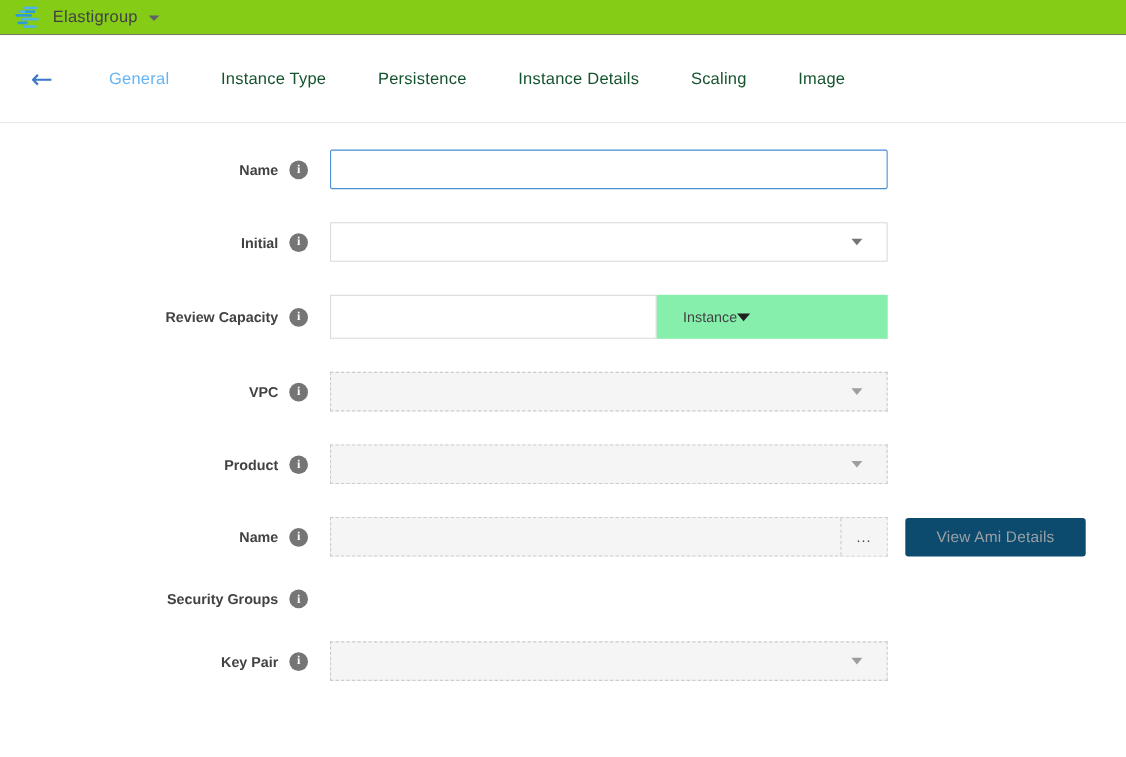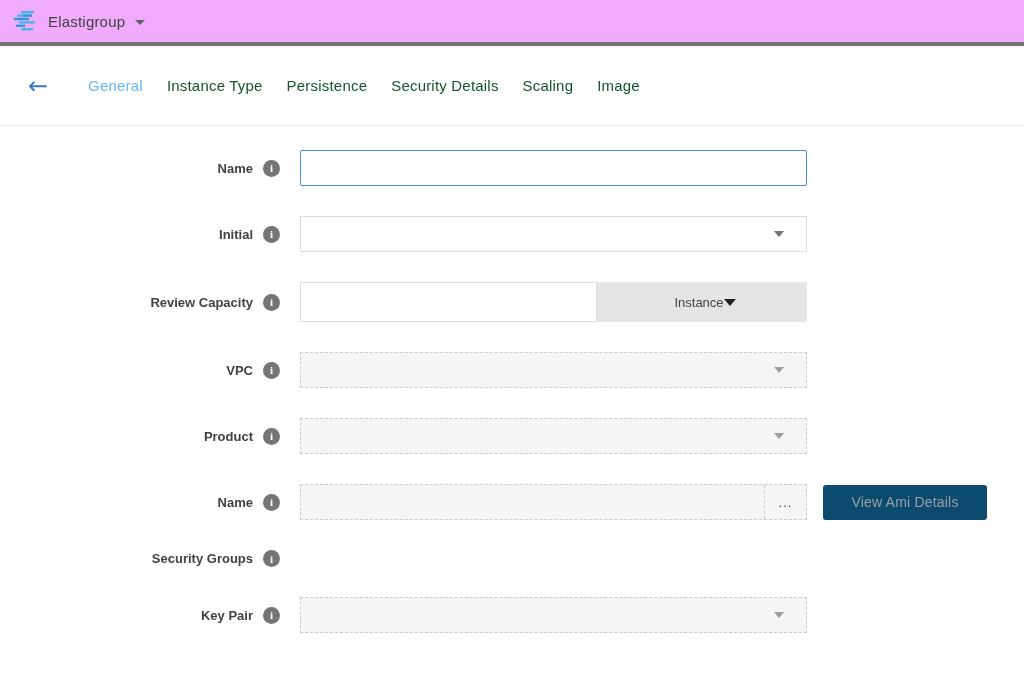--- a/index.html
+++ b/index.html
@@ -1,33 +1,33 @@
 <!DOCTYPE html>
 <html><head>
 <meta charset="utf-8">
 <style>
   * { margin:0; padding:0; box-sizing:border-box; }
   html,body { width:1024px; height:688px; background:#ffffff;
               font-family:"Liberation Sans", sans-serif; color:#424242; overflow:hidden; }
 
   
-  .topbar { height:46px; display:flex; align-items:center; padding-left:14px;
-            border-bottom:4px solid #737373; background:#f0abfc; }
+  .topbar { height:32px; display:flex; align-items:center; padding-left:14px;
+            border-bottom:1px solid #737373; background:#84cc16; }
   .logo { width:26px; height:22px; display:inline-flex; align-items:center; }
   .app-name { font-size:15px; color:#424242; margin-left:8px; letter-spacing:.2px; }
   .topbar-caret { width:0; height:0; margin-left:10px; margin-top:2px;
                   border-left:5px solid transparent; border-right:5px solid transparent;
                   border-top:5px solid #5f6368; display:inline-block; }
 
   
   .tabbar { height:80px; display:flex; align-items:center; background:#fff;
             border-bottom:1px solid #e8e8e8; padding-left:20px; }
   .back-btn { background:none; border:none; cursor:pointer; font-size:24px; line-height:1;
               color:#3d78c8; padding:4px 8px; font-family:"DejaVu Sans", sans-serif; }
-  .tabs { display:flex; align-items:center; margin-left:32px; column-gap:24px; }
+  .tabs { display:flex; align-items:center; margin-left:43px; column-gap:47px; }
   .tab { font-size:15px; color:#14532d; cursor:pointer; white-space:nowrap; letter-spacing:.2px; }
   .tab.active { color:#64b5f6; }
 
   
   .form { padding-top:24px; }
   .row { display:flex; align-items:center; margin-bottom:30px; }
   .label-col { width:300px; display:flex; align-items:center; justify-content:flex-end;
                padding-right:20px; }
   .field-label { font-size:13px; font-weight:bold; color:#424242; white-space:nowrap; }
   .info-icon { width:17px; height:17px; border-radius:50%; background:#757575; color:#fff;
@@ -44,22 +44,22 @@
             display:flex; align-items:center; justify-content:flex-end; padding:0 22px;
             cursor:pointer; }
   .select.disabled { background:#f5f5f5; border:1px dashed #cccccc; cursor:default; }
   .caret { width:0; height:0; border-left:5px solid transparent; border-right:5px solid transparent;
            border-top:6px solid #757575; }
   .select.disabled .caret { border-top-color:#9e9e9e; }
 
   
   .ic-input { width:297px; height:40px; border:1px solid #dcdcdc; background:#fff;
               font-size:13px; padding:0 12px; color:#424242; outline:none; }
-  .unit-select { width:210px; height:40px; background:#e5e5e5; display:flex; align-items:center;
-                 justify-content:center; padding:0 18px 0 24px; cursor:pointer; }
+  .unit-select { width:210px; height:40px; background:#86efac; display:flex; align-items:center;
+                 justify-content:flex-start; padding:0 18px 0 24px; cursor:pointer; }
   .unit-select .unit-label { font-size:13px; color:#424242; }
   .unit-select .caret { border-top:7px solid #212121; border-left-width:6px; border-right-width:6px; }
 
   
   .picker { width:507px; height:36px; border:1px dashed #cccccc; background:#f5f5f5;
             display:flex; align-items:stretch; }
   .picker-input { flex:1; }
   .ellipsis-btn { width:42px; border:none; border-left:1px dashed #cccccc; background:#f5f5f5;
                   font-size:13px; color:#424242; letter-spacing:1px; cursor:default;
                   display:flex; align-items:center; justify-content:center; }
@@ -88,21 +88,21 @@
     <span class="app-name">Elastigroup</span>
     <span class="topbar-caret"></span>
   </header>
 
   <nav class="tabbar">
     <button class="back-btn">←</button>
     <div class="tabs">
       <div class="tab active">General</div>
       <div class="tab">Instance Type</div>
       <div class="tab">Persistence</div>
-      <div class="tab">Security Details</div>
+      <div class="tab">Instance Details</div>
       <div class="tab">Scaling</div>
       <div class="tab">Image</div>
     </div>
   </nav>
 
   <main class="form">
 
     <div class="row">
       <div class="label-col">
         <span class="field-label">Name</span>

